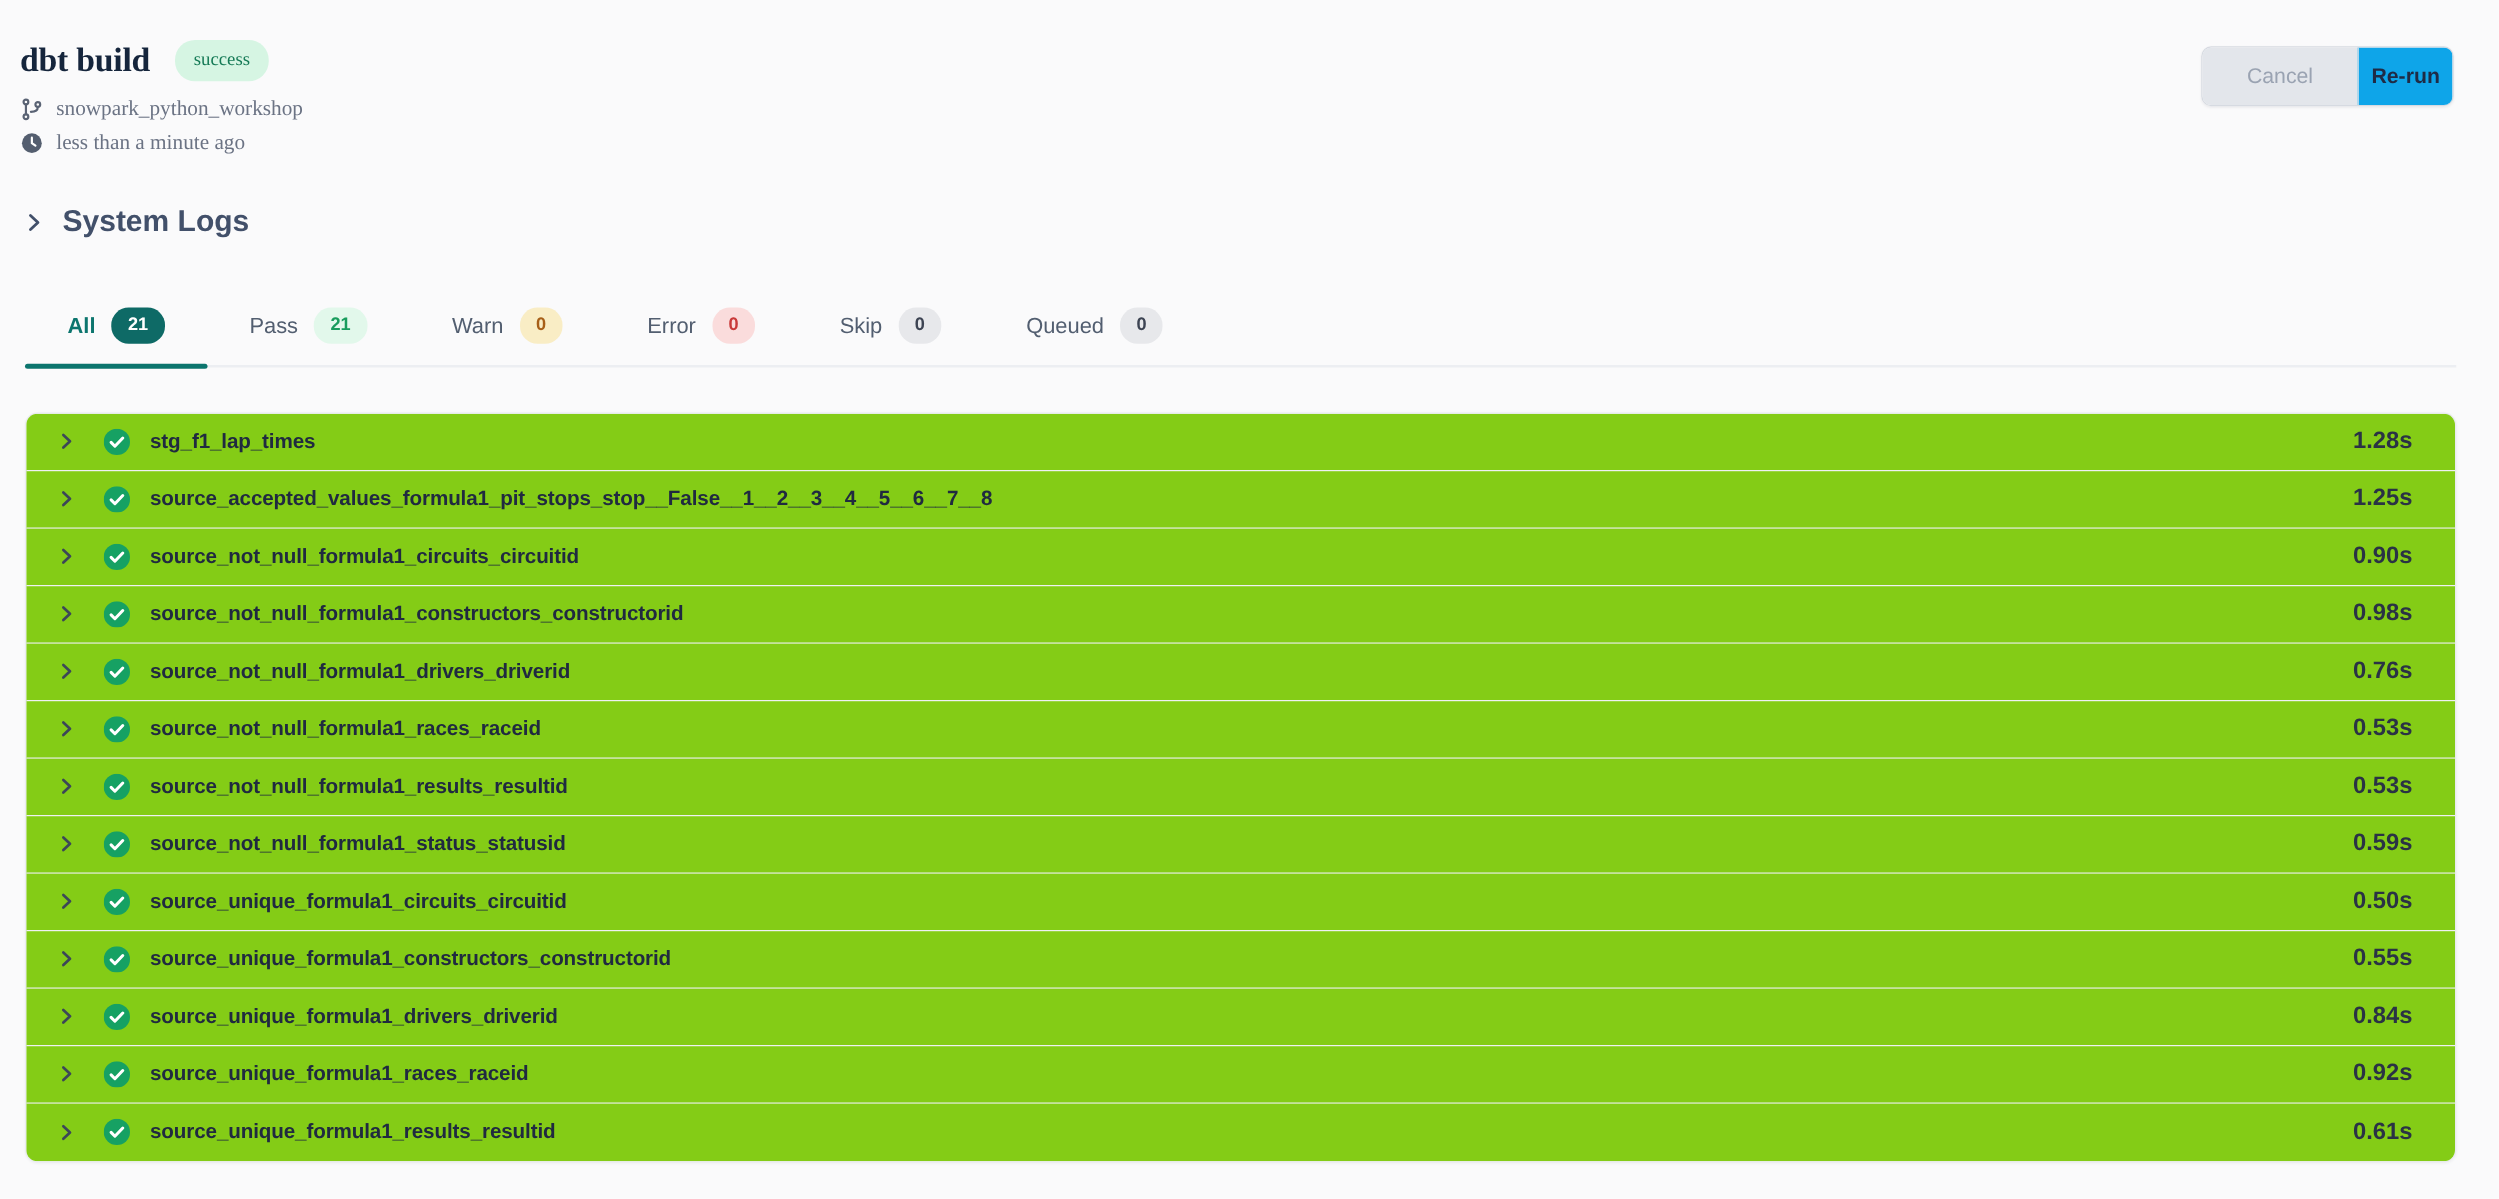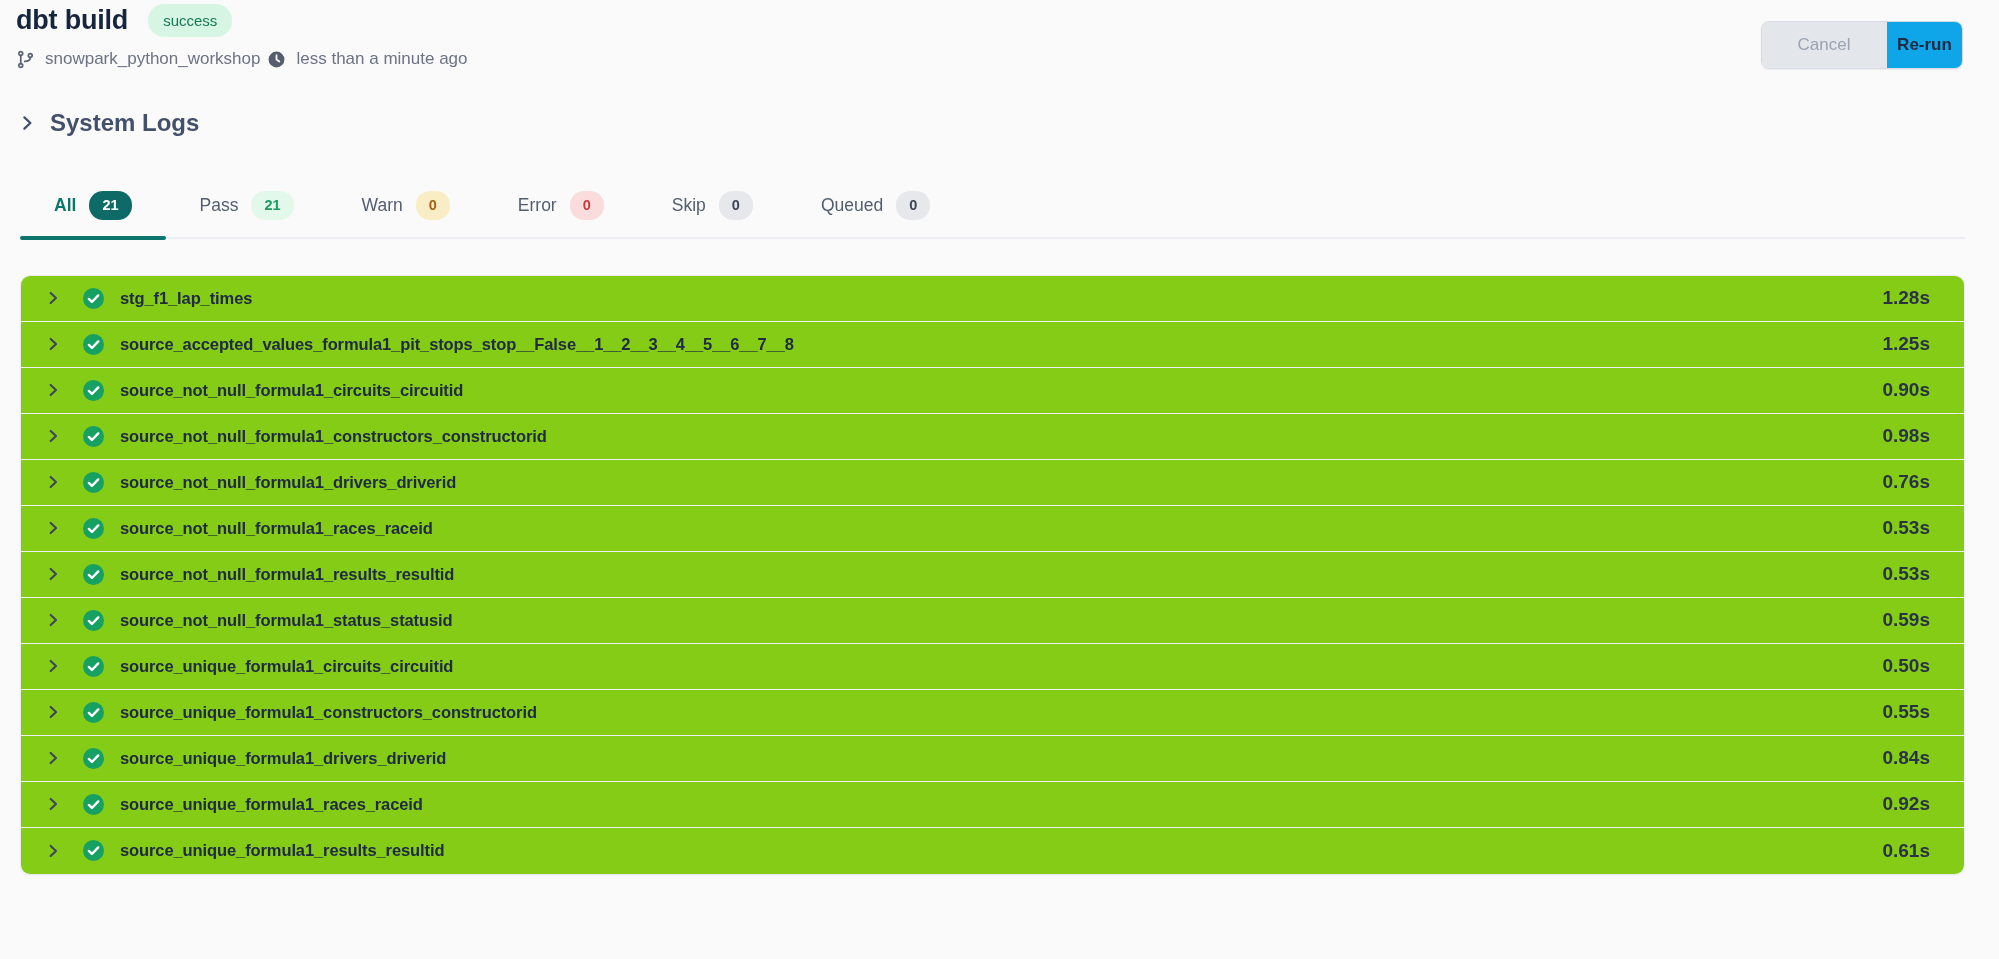--- a/index.html
+++ b/index.html
@@ -27,35 +27,35 @@
   html,body{width:1999px;height:959px;overflow:hidden;}
   body{
     background:#fafafb;
     font-family:"Liberation Sans","DejaVu Sans",sans-serif;
     color:var(--title-color);
     position:relative;
   }
   .page{position:relative;width:100%;height:100%;}
 
   
-  .header{padding:4px 0 0 16px;position:relative;}
+  .header{padding:32px 0 0 16px;position:relative;font-family:Liberation Serif, serif;}
   .title-row{display:flex;align-items:center;gap:20px;}
   .page-title{font-size:27px;font-weight:700;color:var(--title-color);letter-spacing:-.2px;}
   .status-badge{
     background:var(--success-badge-bg);color:var(--success-badge-text);
     font-size:15px;font-weight:500;line-height:1;
     padding:9px 15px;border-radius:16px;
   }
-  .meta{margin-top:12px;display:flex;flex-direction:row;gap:7px;}
+  .meta{margin-top:12px;display:flex;flex-direction:column;gap:7px;}
   .meta-item{display:flex;align-items:center;gap:10px;color:var(--meta-gray);font-size:17px;}
   .meta-item svg{flex:0 0 auto;}
 
   
   .actions{
-    position:absolute;top:21px;right:36px;
+    position:absolute;top:37px;right:36px;
     display:flex;border:1px solid #d6dae1;border-radius:8px;overflow:hidden;
     box-shadow:0 1px 2px rgba(16,24,40,.06);
   }
   .btn{
     font-family:inherit;font-size:17px;height:46px;cursor:pointer;border:none;
   }
   .btn-cancel{
     background:#e3e6eb;color:#9aa3b2;width:124px;cursor:default;
   }
   .btn-rerun{

